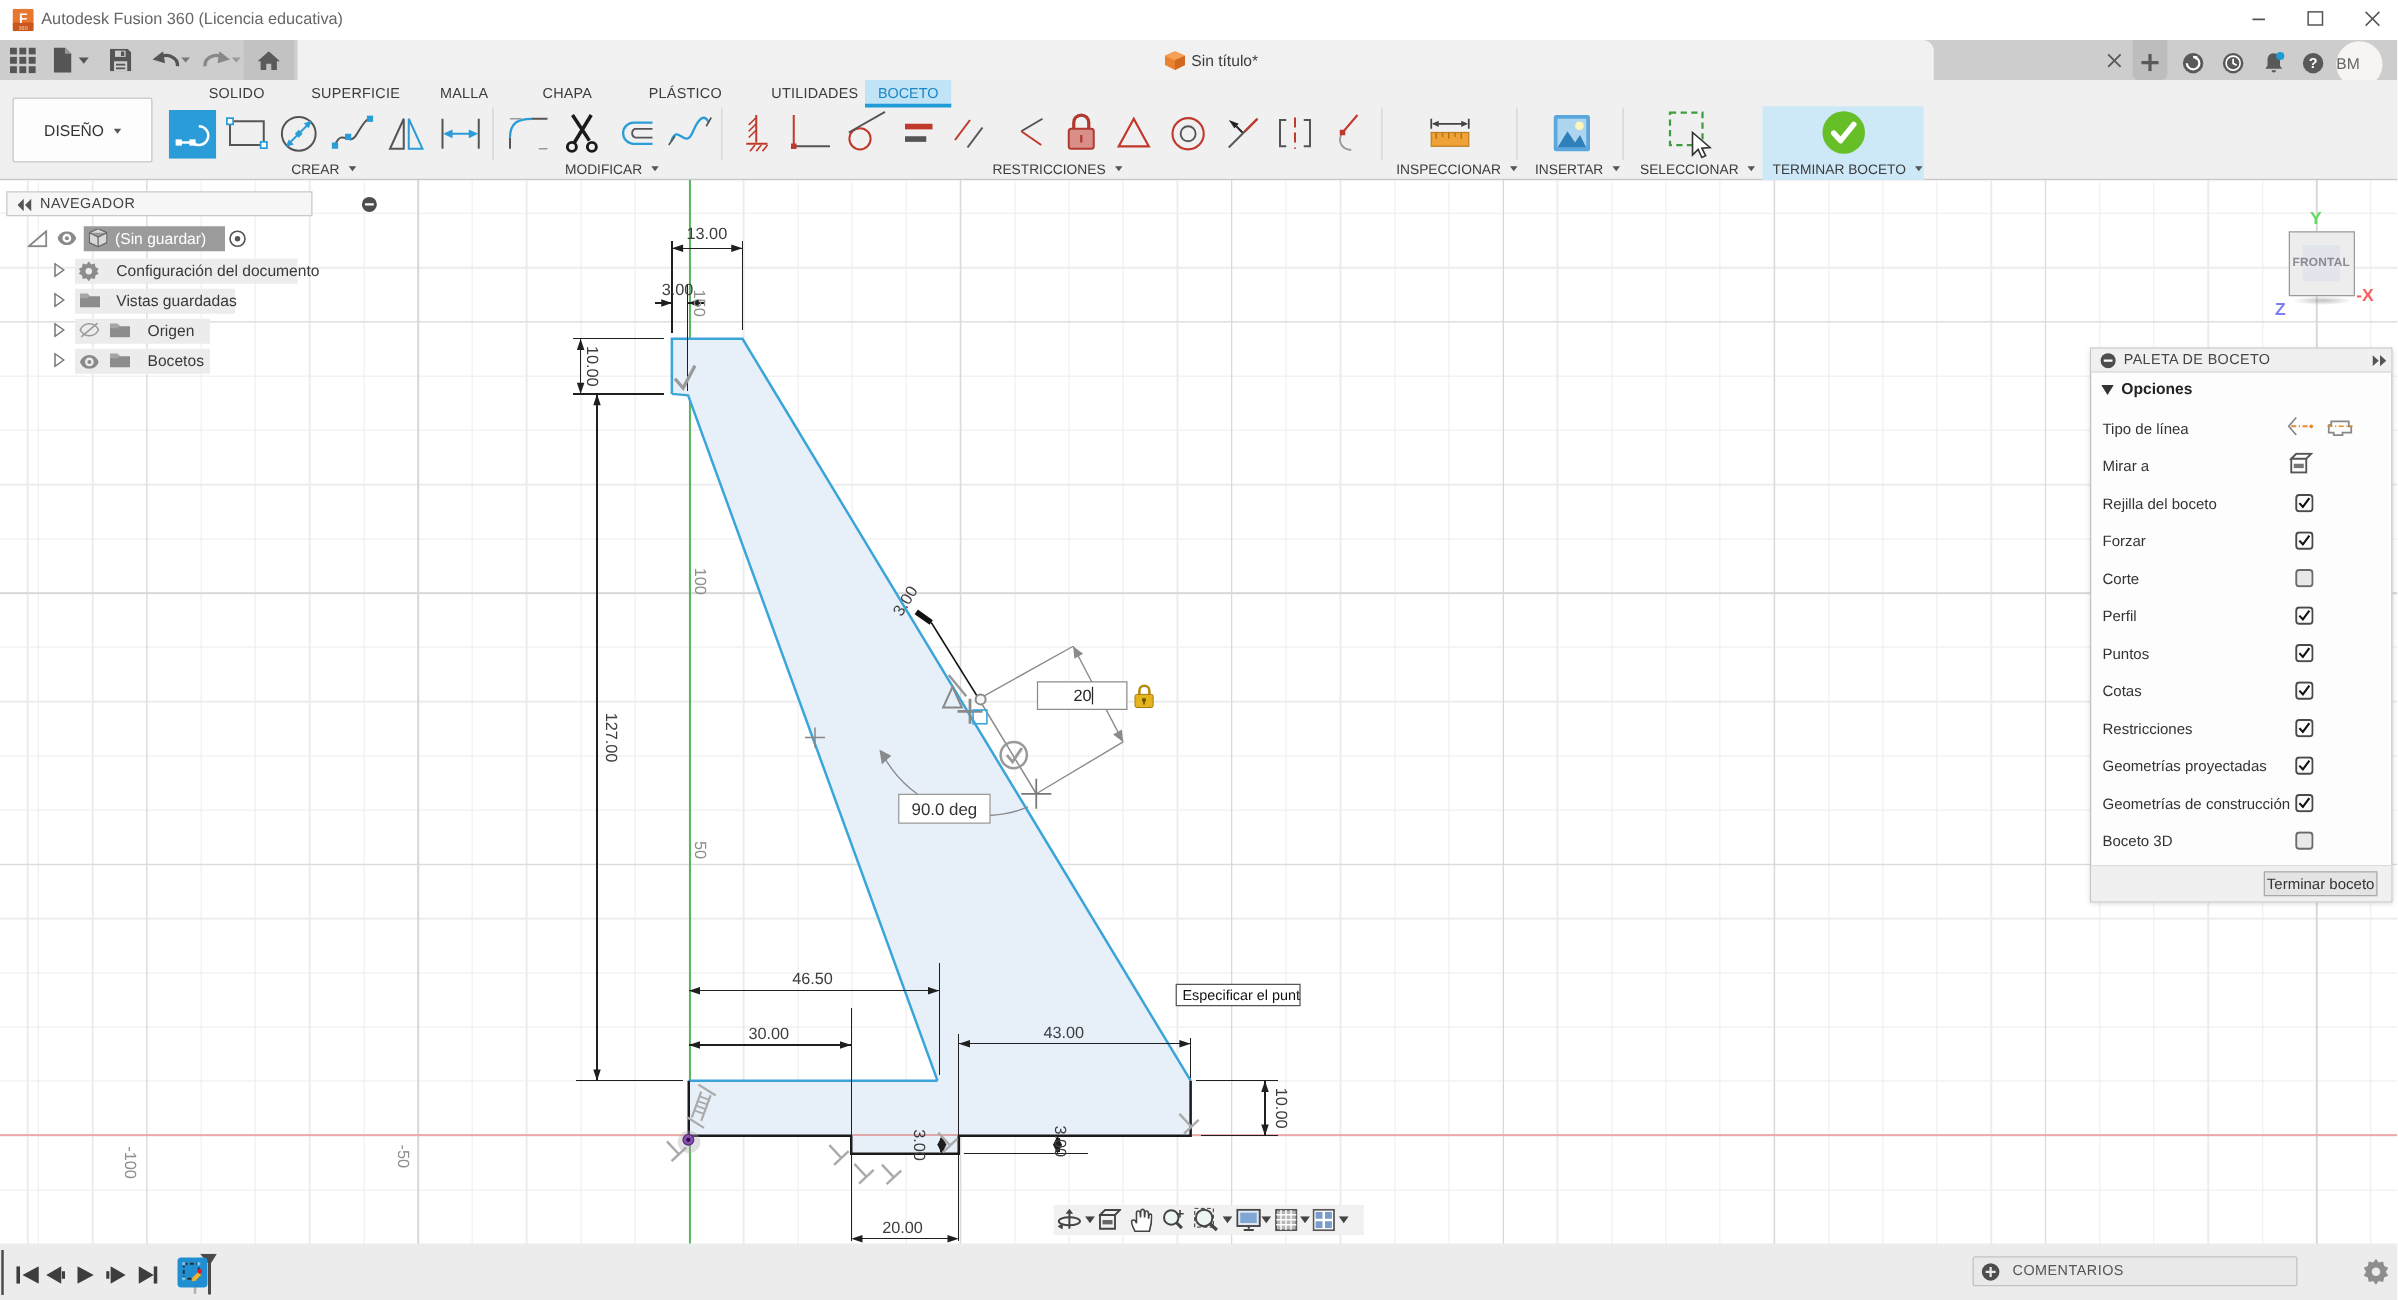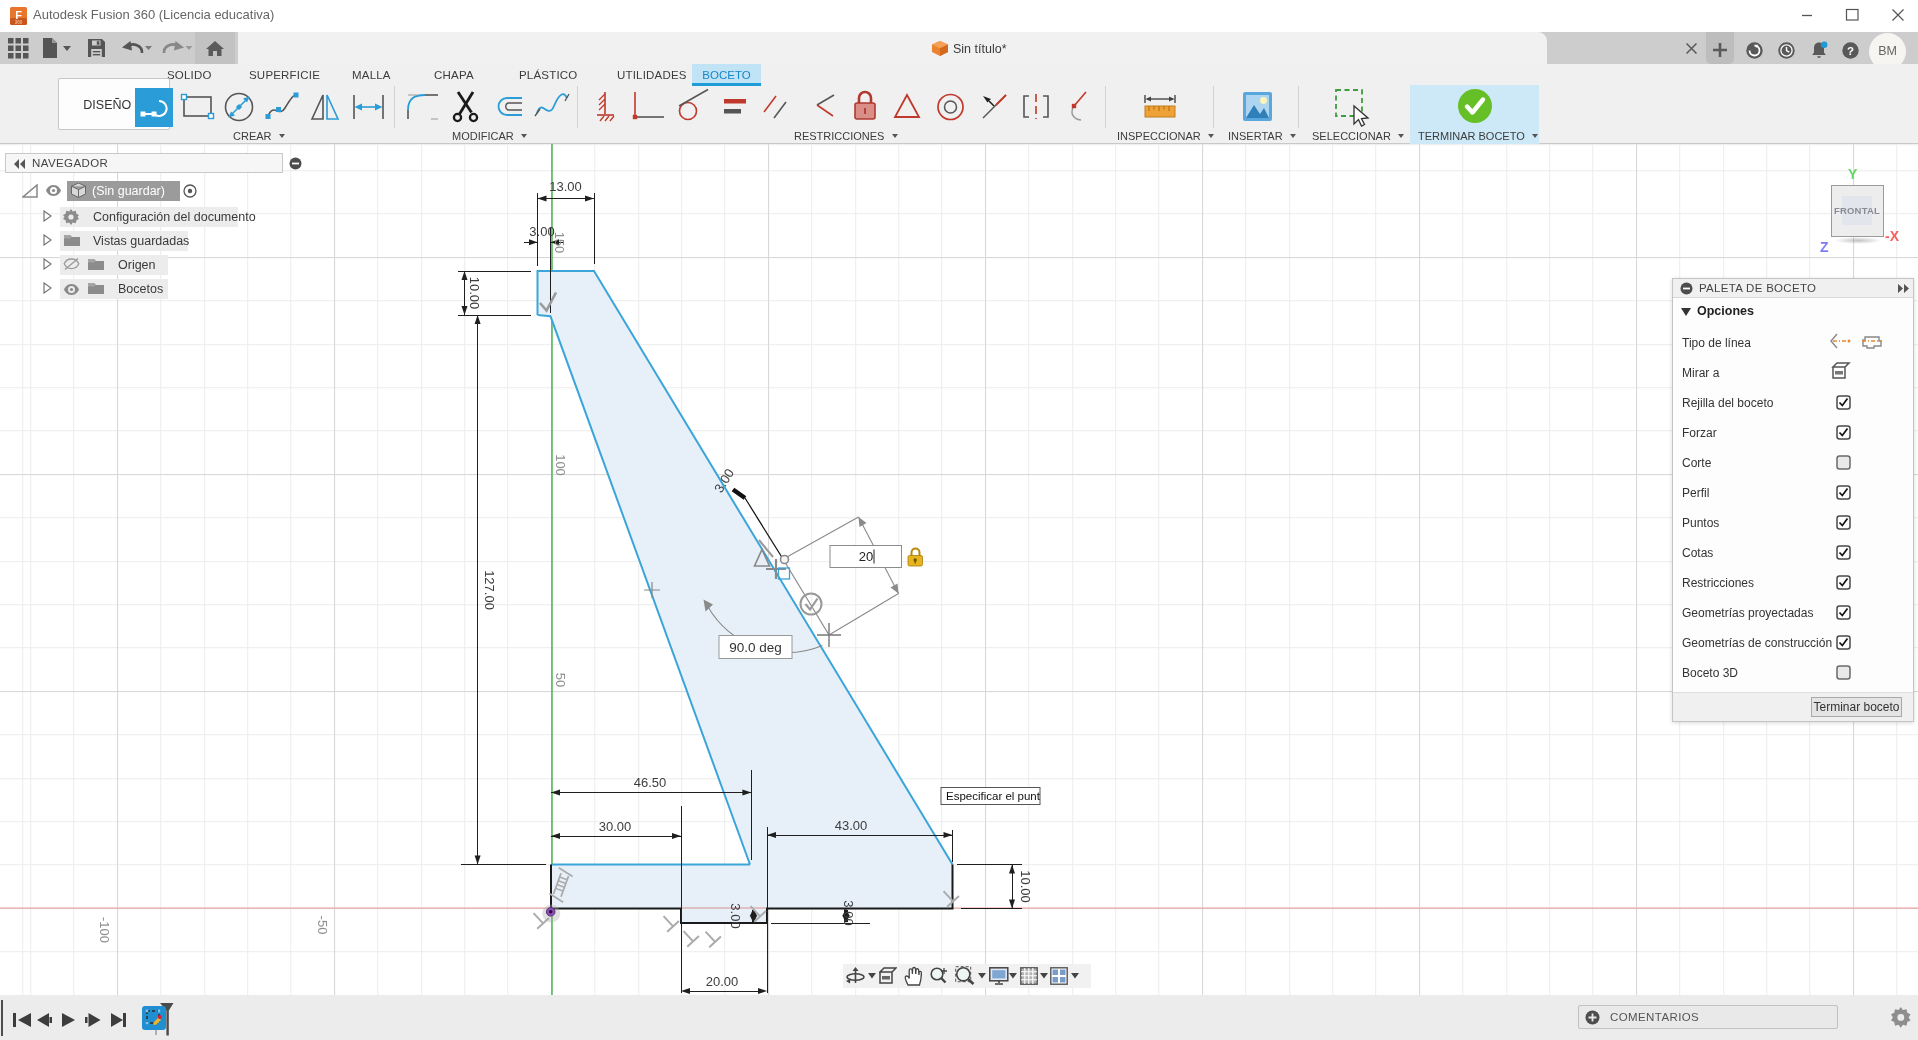--- a/index.html
+++ b/index.html
@@ -14,21 +14,21 @@
 
 #toolrow { position:absolute; left:0; top:32px; width:1918px; height:32px; background:#cdcdcd; }
 #doctab { position:absolute; left:238px; top:32px; width:1309px; height:32px; background:#f1f1f1; border-top-right-radius:9px; }
 #toolrow svg, #doctab svg { display:block; }
 
 #ribbon { position:absolute; left:0; top:64px; width:1918px; height:80px; background:#f0f0f0; border-bottom:1px solid #c9c9c9; }
 .rtab { position:absolute; top:5px; height:16px; font-size:11.5px; color:#3c3c3c; letter-spacing:.2px;margin-left:19px; }
 #tab-active { position:absolute; left:692px; top:0px; width:69px; height:20px; background:#c0e3f5; }
 #tab-active span { position:absolute; left:0; right:0; top:5px; text-align:center; font-size:11.5px; color:#1886c7; }
 #tab-underline { position:absolute; left:692px; top:19px; width:69px; height:3px; background:#1f9bd7; }
-#btn-diseno { position:absolute; left:10px; top:14px; width:112px; height:52px; background:#fdfdfd; border:1px solid #c6c6c6; border-radius:2px;margin-left:48px; }
+#btn-diseno { position:absolute; left:10px; top:14px; width:112px; height:52px; background:#fdfdfd; border:1px solid #c6c6c6; border-radius:2px; }
 #btn-diseno > span { position:absolute; left:0; right:0; top:19px; text-align:center; font-size:12.5px; color:#333; white-space:nowrap; }
 .ric { position:absolute; top:24px; z-index:3; }
 .rlabel { position:absolute; top:66px; z-index:3; height:12px; font-size:11px; color:#3c3c3c; white-space:nowrap; }
 .rsep { position:absolute; top:22px; width:1px; height:42px; background:#d2d2d2; }
 .caret { display:inline-block; width:0; height:0; border-left:3.5px solid transparent; border-right:3.5px solid transparent; border-top:4px solid #555; vertical-align:2px; margin-left:4px; }
 #terminar-bg { position:absolute; left:1410px; top:21px; width:129px; height:59px; background:#cde9f8; z-index:1; }
 
 #canvas { position:absolute; left:0; top:144px; width:1918px; height:851px; background:#fff;
   background-image:
     repeating-linear-gradient(to right, #d8d8d8 0px, #d8d8d8 1px, transparent 1px, transparent 217px),
@@ -129,21 +129,21 @@
 <svg class="abs" style="left:1809px;top:41px" width="20" height="20" viewBox="0 0 20 20">
   <path d="M10 1.5 C6.8 1.5 5 3.8 5 7 V11.5 L3.2 14 H16.8 L15 11.5 V7 C15 3.8 13.2 1.5 10 1.5 Z" fill="#595959"></path>
   <path d="M8.2 15.2 a1.8 1.8 0 0 0 3.6 0 Z" fill="#595959"></path>
   <circle cx="15.2" cy="3.8" r="3.2" fill="#1e9ad6"></circle>
 </svg>
 <svg class="abs" style="left:1842px;top:42px" width="17" height="17" viewBox="0 0 17 17">
   <circle cx="8.5" cy="8.5" r="8.2" fill="#595959"></circle>
   <text x="8.5" y="12.8" font-size="11.5" font-weight="bold" fill="#fff" text-anchor="middle" font-family="Liberation Sans">?</text>
 </svg>
 <div class="abs" style="left:1869px;top:33px;width:37px;height:37px;border-radius:50%;background:#f7f5f2"></div>
-<div class="abs" style="left:1869px;top:44px;width:37px;text-align:center;font-size:12.5px;color:#666">BM</div>
+<div class="abs" style="left:1869px;top:44px;width:37px;text-align:left;font-size:12.5px;color:#666">BM</div>
 <div id="ribbon">
   <div id="tab-active">
         <span>BOCETO</span>
       </div>
   <div id="tab-underline"></div>
   <div class="rtab" style="left:148px">SOLIDO</div>
   <div class="rtab" style="left:230px">SUPERFICIE</div>
   <div class="rtab" style="left:333px">MALLA</div>
   <div class="rtab" style="left:415px">CHAPA</div>
   <div class="rtab" style="left:500px">PLÁSTICO</div>
@@ -434,21 +434,21 @@
               <path d="M-8 6 H8 M0 6 V-8"></path>
             </g>
   </g>
 
   <circle cx="551.3" cy="913.5" r="9" fill="rgba(165,165,165,0.35)"></circle>
   <circle cx="550.7" cy="911.8" r="4.3" fill="#8a4fb0" stroke="#5a2d7a" stroke-width="1"></circle>
   <circle cx="550.7" cy="911.8" r="1.7" fill="#2a0a45"></circle>
 </g>
 </svg>
 
-<div class="abs" style="left:5px;top:9px;width:278px;height:20px;background:#f6f6f6;border:1px solid #c9c9c9;text-align:center;">
+<div class="abs" style="left:5px;top:9px;width:245px;height:20px;background:#f6f6f6;border:1px solid #c9c9c9;text-align:center;">
   <svg class="abs" style="left:8px;top:5px" width="12" height="10" viewBox="0 0 12 10">
           <path d="M5 0 L0 5 L5 10 Z M11 0 L6 5 L11 10 Z" fill="#555"></path>
         </svg>
   <div class="abs" style="left:26px;top:3px;font-size:11.5px;color:#444;letter-spacing:.4px">NAVEGADOR</div>
   <svg class="abs" style="left:283px;top:3px" width="13" height="13" viewBox="0 0 13 13">
           <circle cx="6.5" cy="6.5" r="6" fill="#4d4d4d"></circle>
           <rect x="3" y="5.6" width="7" height="1.8" fill="#fff"></rect>
         </svg>
 </div>
 <svg class="abs" style="left:22px;top:40px" width="16" height="14" viewBox="0 0 16 14">

